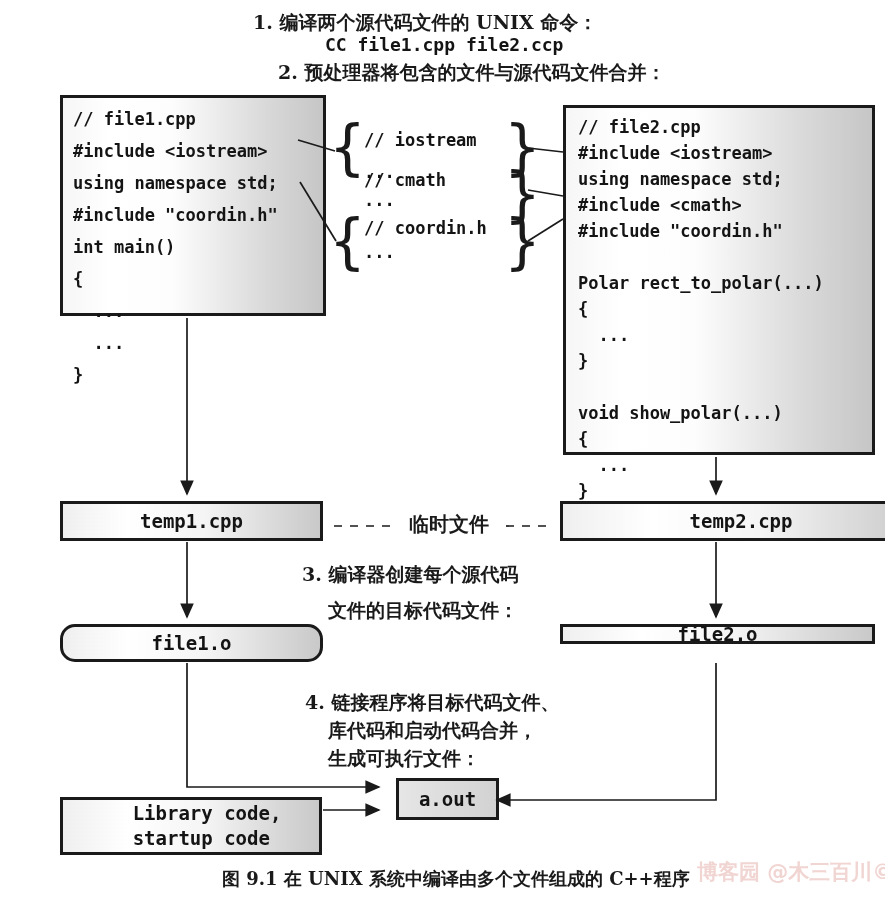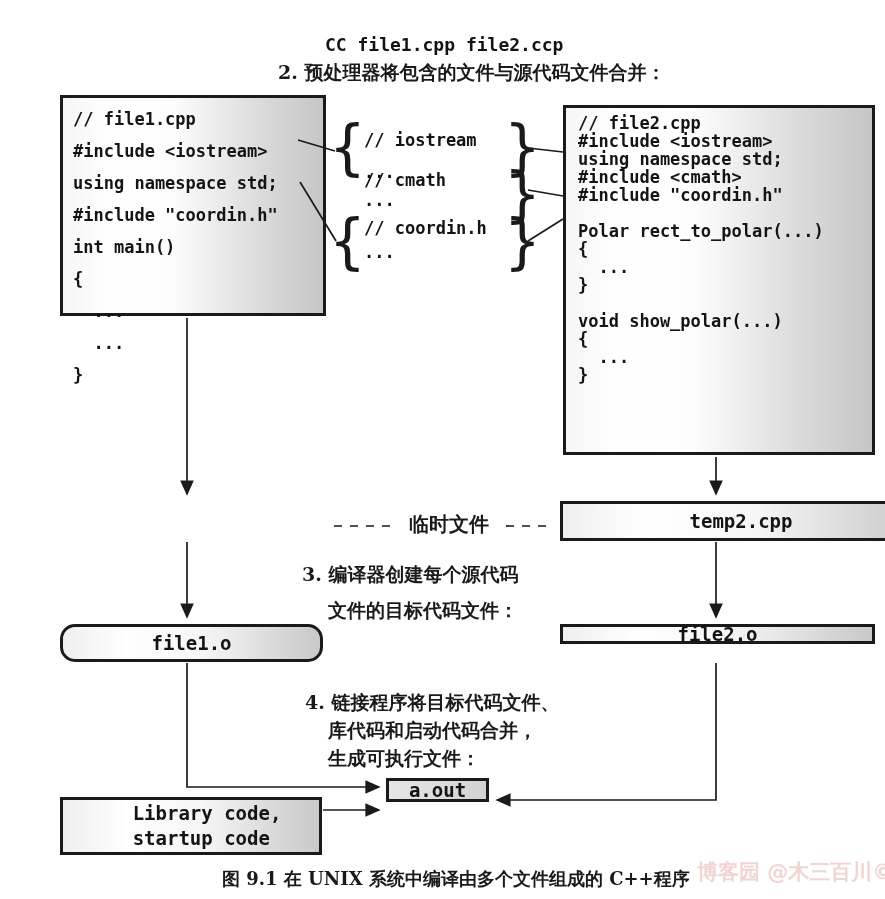--- a/index.html
+++ b/index.html
@@ -37,37 +37,38 @@
   .watermark{
     font-family:"DejaVu Sans","Liberation Sans",sans-serif;
     font-weight:700;font-size:21px;color:#f1d5d2;white-space:nowrap;
   }
 </style>
 </head>
 <body>
 
 <div id="canvas">
 
+  <div class="abs cn" style="left:253px;top:10px;">1. 编译两个源代码文件的 UNIX 命令：</div>
   <div class="abs code" style="left:325px;top:33px;font-size:18px;">CC file1.cpp file2.ccp</div>
   <div class="abs cn" style="left:278px;top:60px;">2. 预处理器将包含的文件与源代码文件合并：</div>
 
   <div class="abs srcbox" style="left:60px;top:95px;width:266px;height:221px;">
     <div class="code" style="padding:5px 0 12px 10px;line-height:32px;">// file1.cpp
 #include &lt;iostream&gt;
 using namespace std;
 #include "coordin.h"
 int main()
 {
   ...
   ...
 }</div>
   </div>
 
   <div class="abs srcbox" style="left:563px;top:105px;width:312px;height:350px;">
-    <div class="code" style="padding:6px 0 0 12px;line-height:18px;">// file2.cpp
+    <div class="code" style="padding:6px 0 0 12px;line-height:26px;">// file2.cpp
 #include &lt;iostream&gt;
 using namespace std;
 #include &lt;cmath&gt;
 #include "coordin.h"
 
 Polar rect_to_polar(...)
 {
   ...
 }
 
@@ -84,40 +85,43 @@
 
   <div class="abs code" style="left:364px;top:170px;line-height:20px;">// cmath
 ...</div>
   <div class="abs brace" style="left:505px;top:164px;">}</div>
 
   <div class="abs brace" style="left:330px;top:211px;">{</div>
   <div class="abs code" style="left:364px;top:216px;line-height:24px;">// coordin.h
 ...</div>
   <div class="abs brace" style="left:505px;top:211px;">}</div>
 
+  <div class="abs filebar" style="left:60px;top:501px;width:263px;height:40px;">
+    <span>temp1.cpp</span>
+  </div>
   <div class="abs cn" style="left:409px;top:511px;font-size:20px;">临时文件</div>
   <div class="abs filebar" style="left:560px;top:501px;width:362px;height:40px;">
     <span>temp2.cpp</span>
   </div>
 
   <div class="abs cn" style="left:302px;top:562px;">3. 编译器创建每个源代码</div>
   <div class="abs cn" style="left:328px;top:589px;margin-top:9px;">文件的目标代码文件：</div>
 
   <div class="abs filebar" style="left:60px;top:624px;width:263px;height:38px;border-radius:15px;">
     <span>file1.o</span>
   </div>
   <div class="abs filebar" style="left:560px;top:624px;width:315px;height:20px;">
     <span>file2.o</span>
   </div>
 
   <div class="abs cn" style="left:305px;top:690px;">4. 链接程序将目标代码文件、</div>
   <div class="abs cn" style="left:328px;top:718px;">库代码和启动代码合并，</div>
   <div class="abs cn" style="left:328px;top:746px;">生成可执行文件：</div>
 
-  <div class="abs filebar" style="left:386px;top:778px;width:103px;height:24px;background:linear-gradient(90deg,#e6e6e6,#d2d2d2);">
+  <div class="abs filebar" style="left:396px;top:778px;width:103px;height:42px;background:linear-gradient(90deg,#e6e6e6,#d2d2d2);">
     <span>a.out</span>
   </div>
 
   <div class="abs filebar" style="left:60px;top:797px;width:262px;height:58px;padding-left:32px;">
     <div class="code" style="font-size:19px;line-height:25px;text-align:left;">Library code,
 startup code</div>
   </div>
 
   <div class="abs cn" style="left:222px;top:867px;font-size:18px;">图 9.1  在 UNIX 系统中编译由多个文件组成的 C++程序</div>
   <div class="abs watermark" style="left:697px;top:858px;">博客园 @木三百川©</div>

